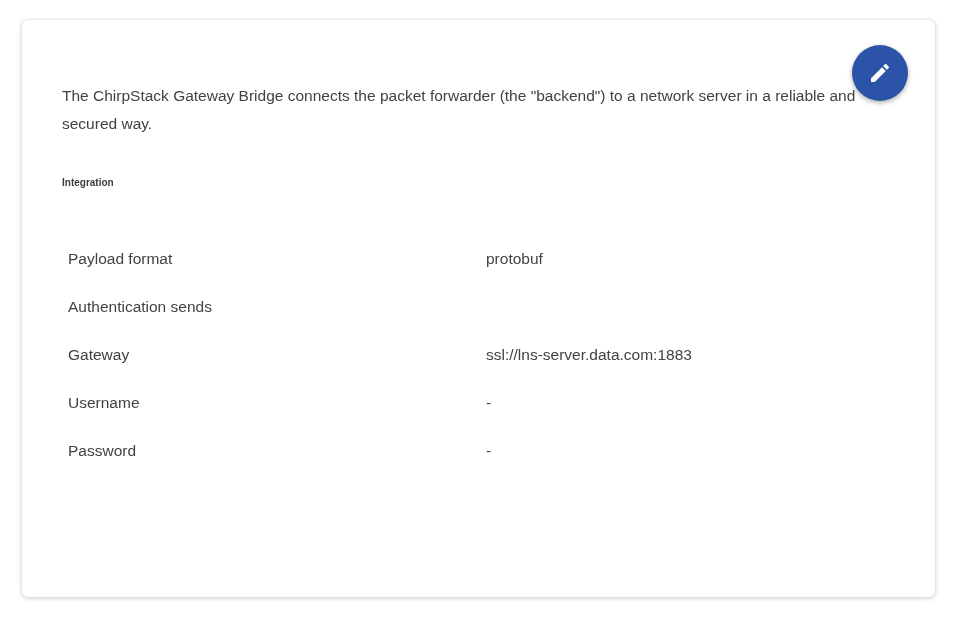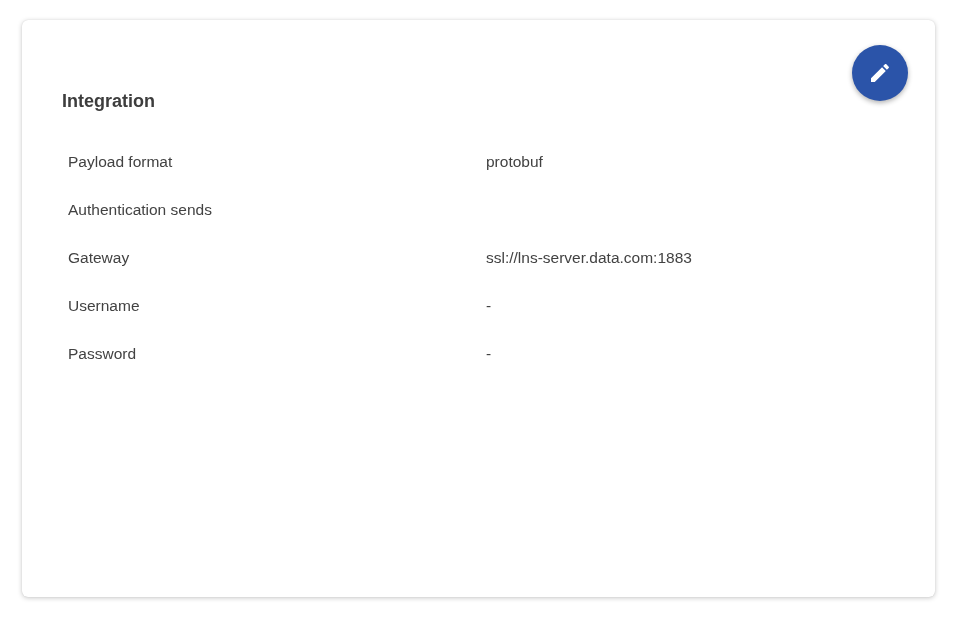--- a/index.html
+++ b/index.html
@@ -42,29 +42,29 @@
   }
   .fab svg { width: 24px; height: 24px; fill: #ffffff; }
   .description {
     margin-top: 26px;
     font-size: 15.5px;
     line-height: 28px;
     max-width: 840px;
   }
   .section {
     margin-top: 30px;
-    font-size: 18px;
+    font-size: 10px;
     line-height: 30px;
     max-width: 840px;
   }
   .section-heading { font-weight: 700; color: #3d3d3d; }
   .kv-table { margin-top: 22px; }
   .kv-row {
     display: flex;
-    align-items: center;
+    align-items: flex-end;
     height: 48px;
     font-size: 15.5px;
   }
   .kv-label {
     width: 424px;
     padding-left: 6px;
     flex-shrink: 0;
   }
   .kv-value { flex: 1; }
 </style>
@@ -75,20 +75,21 @@
 
 
   <button class="fab" style="background:#2b54a9;">
     <span style="display:flex;">
       <svg viewBox="0 0 24 24" aria-hidden="true">
         <path d="M3 17.25V21h3.75L17.81 9.94l-3.75-3.75L3 17.25zM20.71 7.04c.39-.39.39-1.02 0-1.41l-2.34-2.34c-.39-.39-1.02-.39-1.41 0l-1.83 1.83 3.75 3.75 1.83-1.83z"></path>
       </svg>
     </span>
   </button>
 
+  <div class="description">The ChirpStack Gateway Bridge connects the packet forwarder (the "backend") to a network server in a reliable and secured way.</div>
 
   <div class="section">
     <div class="section-heading">Integration</div>
   </div>
 
   <div class="kv-table">
     <div class="kv-row">
       <div class="kv-label">Payload format</div>
       <div class="kv-value">protobuf</div>
     </div>

